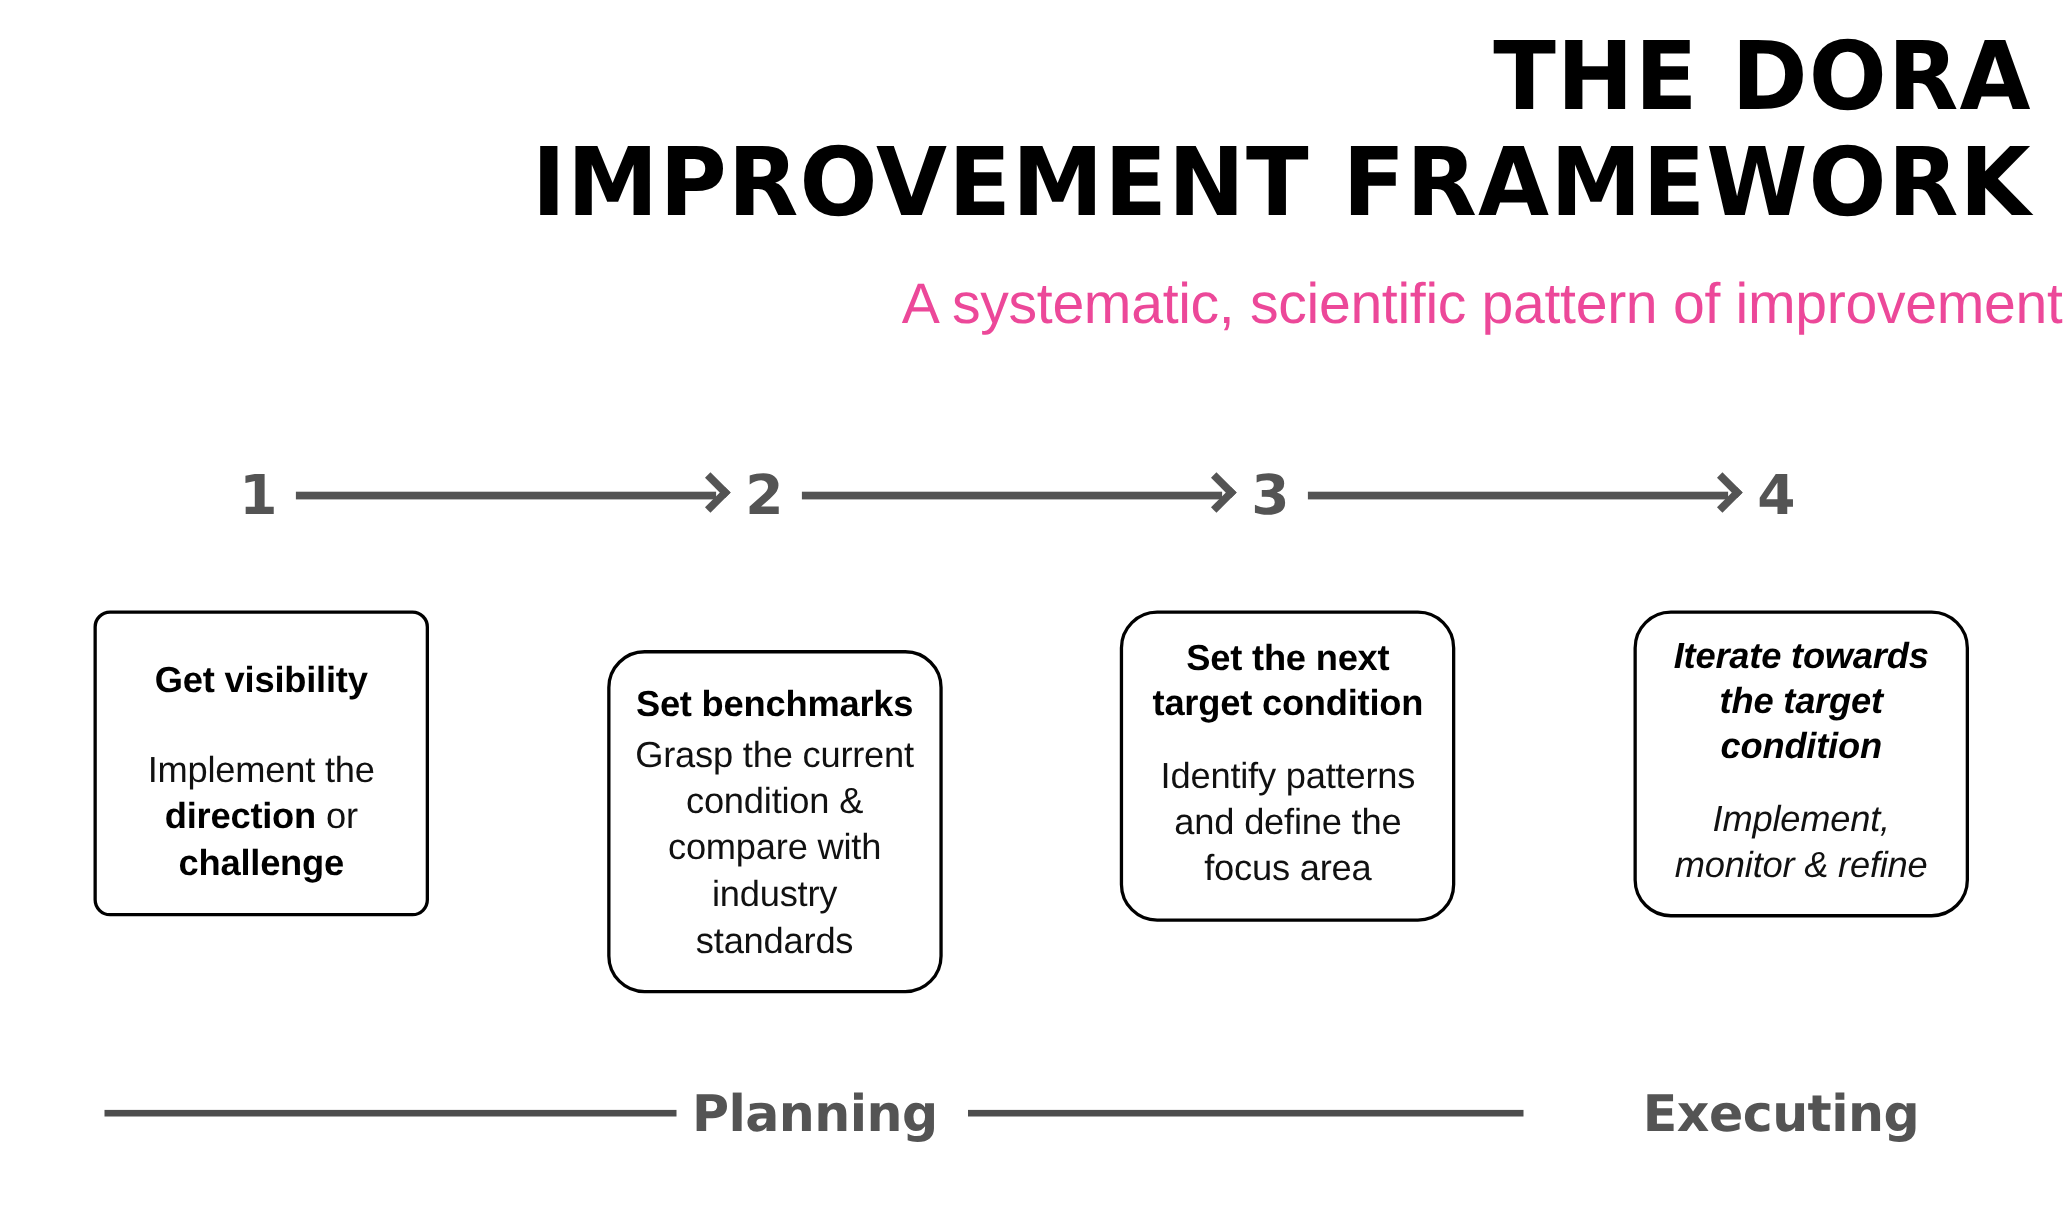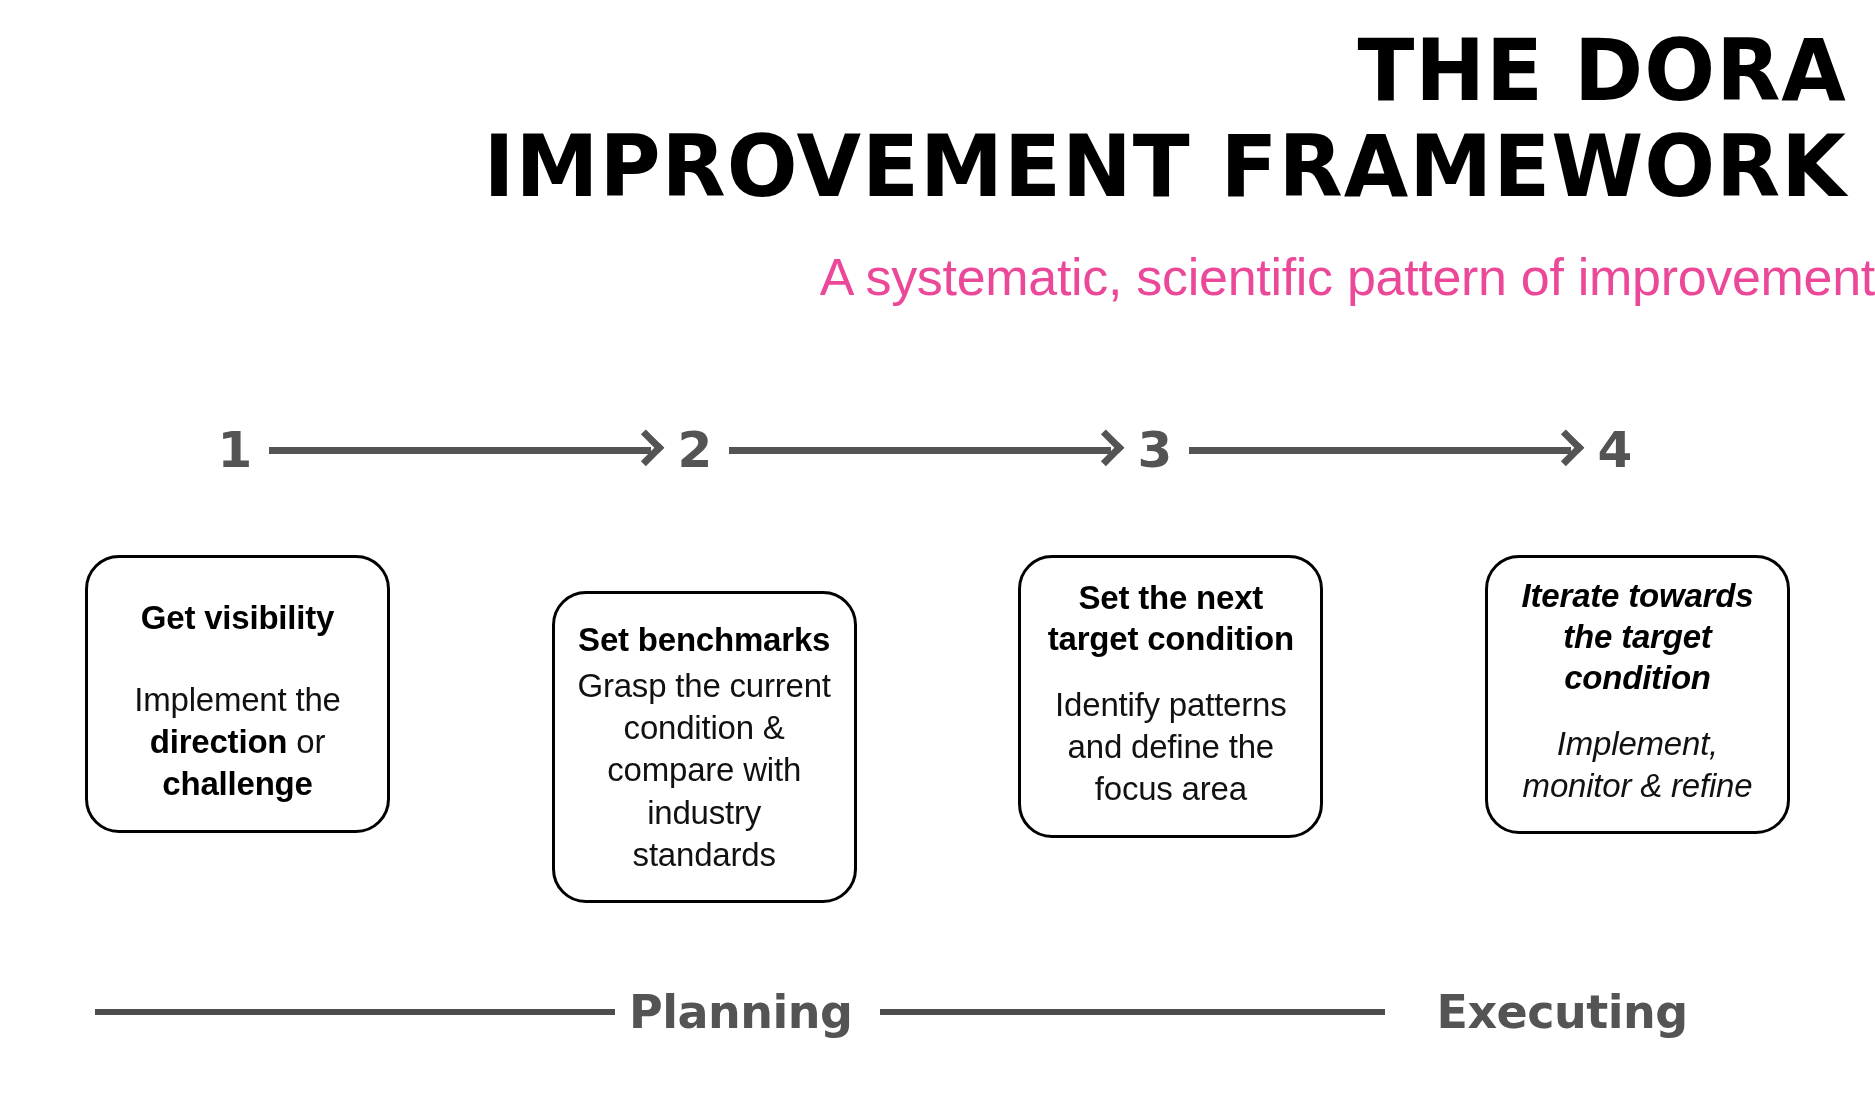--- a/index.html
+++ b/index.html
@@ -108,21 +108,21 @@
   }
   .card {
     width: 305px;
     box-sizing: border-box;
     border: 3px solid #000000;
     border-radius: 34px;
     background: #ffffff;
     padding: 22px 18px 24px 18px;
     text-align: center;
   }
-  .card-1 { min-height: 208px; padding-top: 40px; }
+  .card-1 { min-height: 208px; padding-top: 40px; border-radius: 15px; }
   .card-2 { min-height: 248px; padding-top: 26px; margin-top: 36px; }
   .card-3 { min-height: 232px; padding-top: 20px; }
   .card-4 { min-height: 226px; padding-top: 18px; font-style: italic; }
 
   .card-title {
     font-family: "Liberation Sans", sans-serif;
     font-weight: 700;
     font-size: 33px;
     line-height: 1.24;
     color: #000000;
@@ -160,21 +160,21 @@
   .phase-label {
     font-family: "DejaVu Sans", sans-serif;
     font-weight: 700;
     font-size: 46px;
     line-height: 1;
     color: #545454;
     white-space: nowrap;
     letter-spacing: -0.5px;
   }
   .phase-planning { margin-left: 14px; }
-  .phase-executing { margin-left: 51px; }
+  .phase-executing { margin-left: 108px; }
 </style>
 </head>
 <body>
 
 <div class="header">
   <h1 class="title">
     <span>THE DORA</span>
     <span class="line2">IMPROVEMENT FRAMEWORK</span>
   </h1>
   <p class="subtitle">A systematic, scientific pattern of improvement</p>

